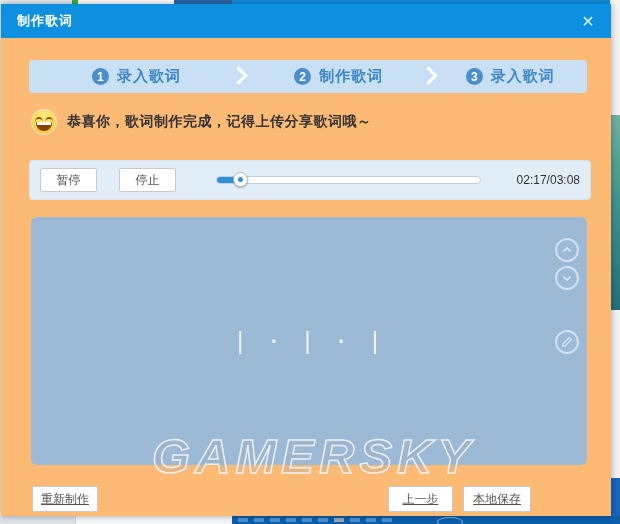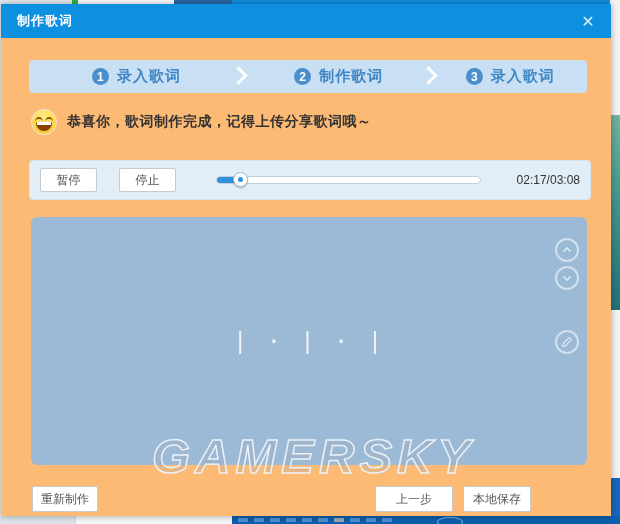--- a/index.html
+++ b/index.html
@@ -81,23 +81,23 @@
 
   
   .watermark { position:absolute; left:152px; top:428px; width:500px; z-index:5; pointer-events:none;
       font-size:49px; font-weight:bold; font-style:italic; letter-spacing:5px;
       color:transparent; -webkit-text-stroke:1.5px rgba(238,243,248,.95);
       text-shadow:1px 1px 0 rgba(160,172,184,.25); white-space:nowrap; }
 
   
   .footer { position:absolute; left:0; top:482px; width:100%; height:26px; }
   .fbtn { position:absolute; height:26px; background:#fff; border:1px solid #c9c9c9; border-radius:2px;
-      color:#555; font-size:12px; display:flex; align-items:center; justify-content:center; cursor:pointer; }
+      color:#555; font-size:12px; display:flex; align-items:center; justify-content:center; cursor:pointer;text-decoration:underline; }
   .f-remake { left:31px; width:66px; } .f-upload { left:109px; width:68px; }
-  .f-prev { right:158px; width:78px; } .f-save { right:80px; width:68px; } .f-cancel { right:42px; width:64px; }
+  .f-prev { right:158px; width:65px; } .f-save { right:80px; width:68px; } .f-cancel { right:42px; width:64px; }
 </style>
 </head>
 <body>
 
 <div class="stage">
 
   <div class="bg-top">
     <div class="seg-green"></div>
     <div class="seg-white"></div>
     <div class="seg-darkblue"></div>

